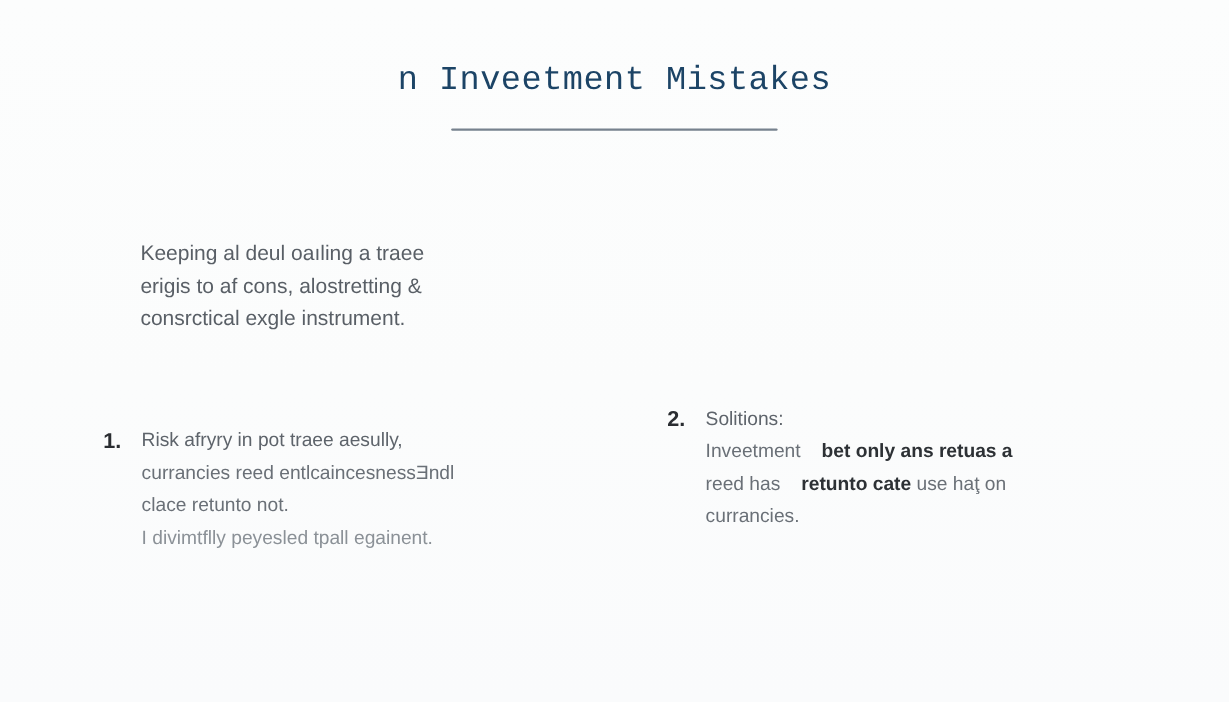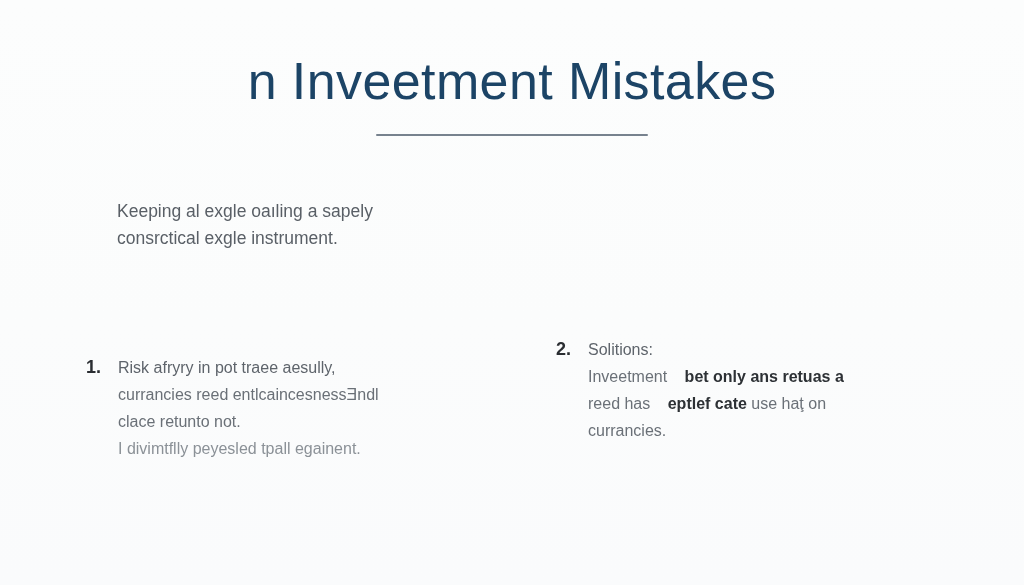--- a/index.html
+++ b/index.html
@@ -24,27 +24,27 @@
 
   
   .title-block {
     position: absolute;
     left: 0;
     right: 0;
     top: 52px;
     text-align: center;
   }
   .slide-title {
-    font-size: 52px;
+    font-size: 28px;
     font-weight: 400;
     letter-spacing: 0.4px;
     color: #1c4466;
     line-height: 1.12;
     margin: 0;
-    font-family: Liberation Sans, sans-serif;
+    font-family: Liberation Mono, monospace;
   }
   .title-rule {
     width: 272px;
     height: 2px;
     margin: 24px auto 0 auto;
     background: #77828e;
     border-radius: 1px;
   }
 
   
@@ -112,21 +112,22 @@
 <body>
 
 <div class="slide">
 
   <div class="title-block">
     <h1 class="slide-title">n Inveetment Mistakes</h1>
     <div class="title-rule"></div>
   </div>
 
   <div class="intro">
-    <span class="line">Keeping al exgle oaıling a sapely</span>
+    <span class="line">Keeping al deul oaıling a traee</span>
+    <span class="line">erigis to af cons, alostretting &amp;</span>
     <span class="line">consrctical exgle instrument.</span>
   </div>
 
   <div class="columns">
 
     <div class="col col-left">
       <div class="item">
         <span class="item-number">1.</span>
         <div class="item-body">
           <span class="line lead">Risk afryry in pot traee aesully,</span>
@@ -136,20 +137,20 @@
         </div>
       </div>
     </div>
 
     <div class="col col-right">
       <div class="item">
         <span class="item-number">2.</span>
         <div class="item-body">
           <span class="line lead">Solitions:</span>
           <span class="line"><span>Inveetment </span><b>bet only ans retuas a</b></span>
-          <span class="line"><span>reed has </span><b>eptlef cate</b><span> use haţ on</span></span>
+          <span class="line"><span>reed has </span><b>retunto cate</b><span> use haţ on</span></span>
           <span class="line">currancies.</span>
         </div>
       </div>
     </div>
 
   </div>
 </div>
 
 </body></html>

